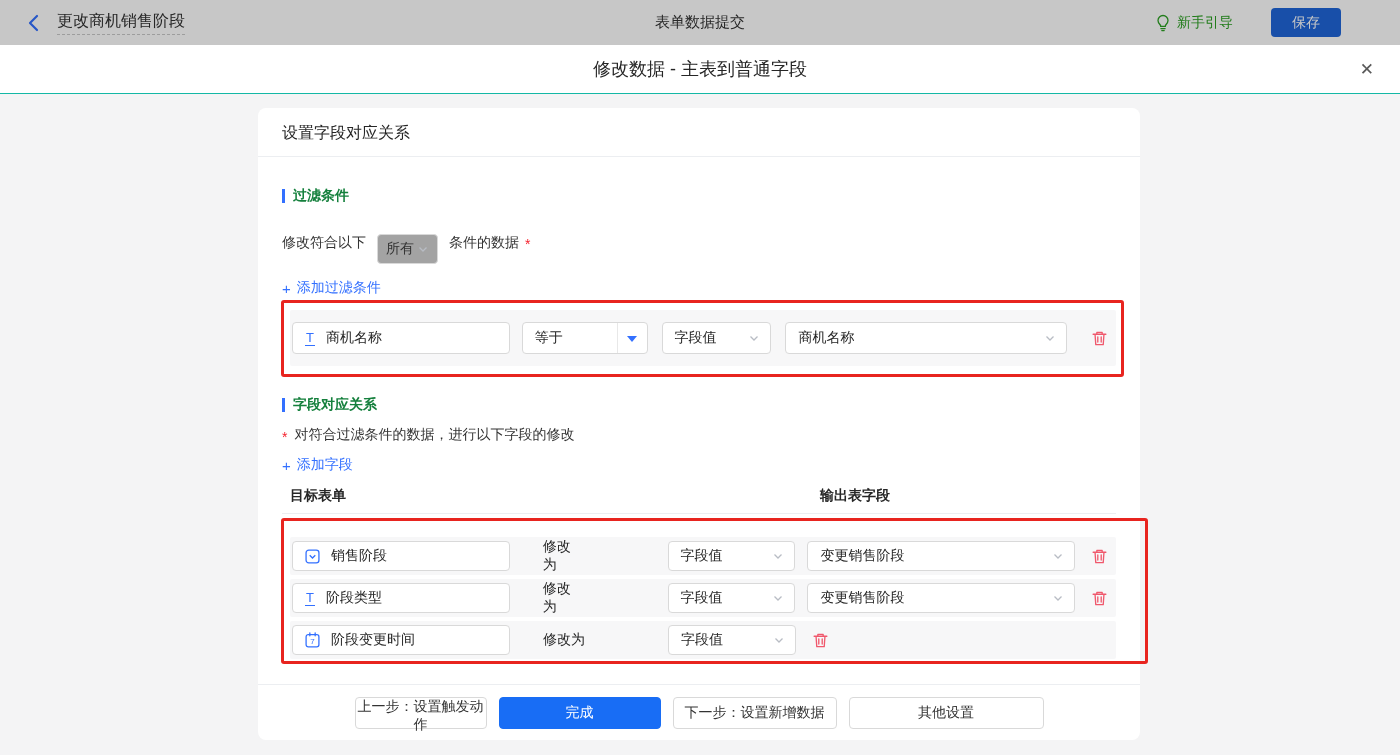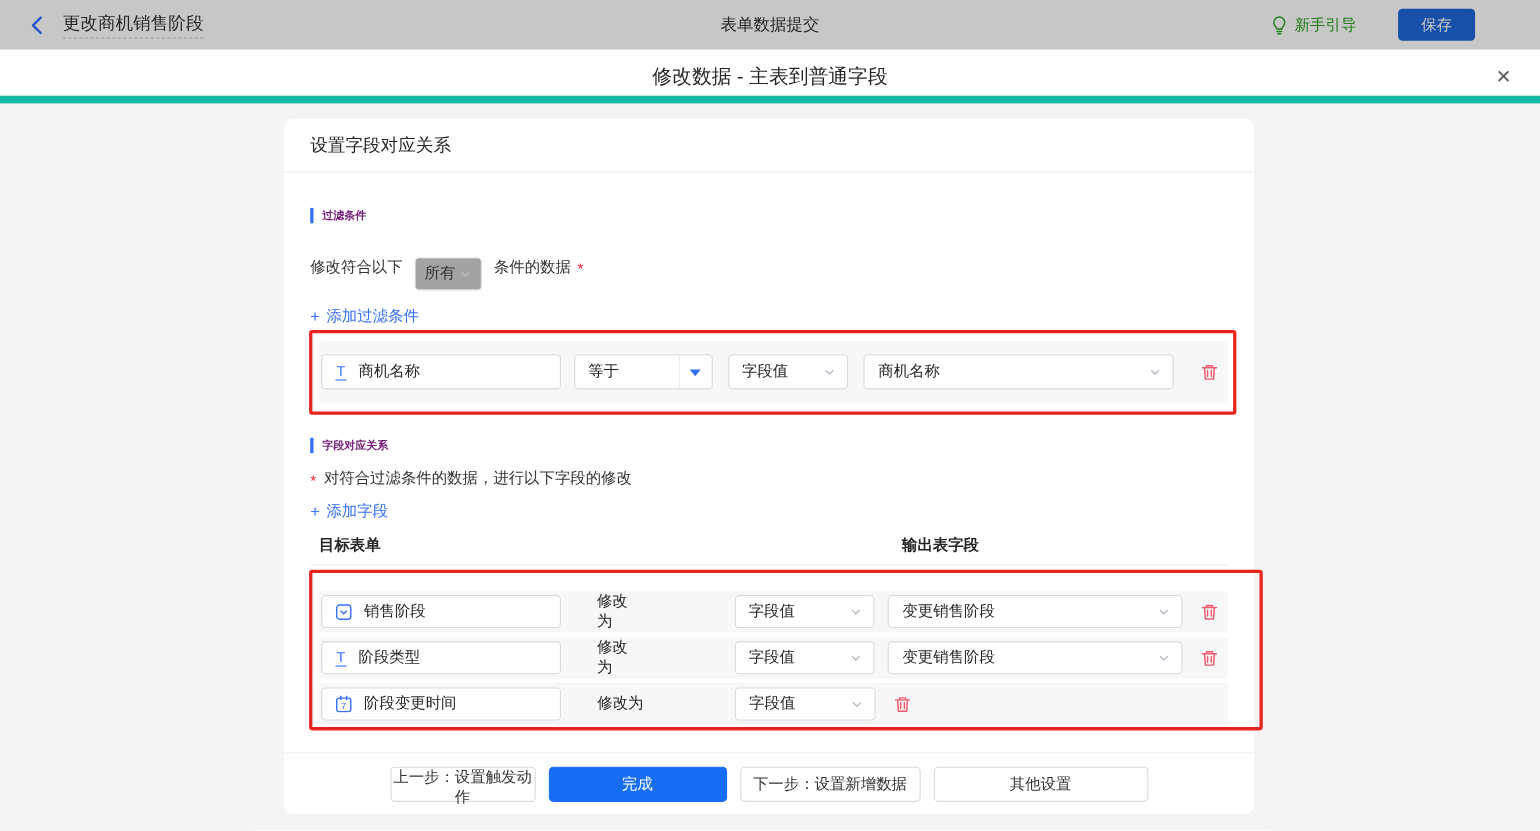--- a/index.html
+++ b/index.html
@@ -13,32 +13,32 @@
   .topbar-left { display:flex; align-items:center; padding-left:26px; }
   .back-icon { display:flex; align-items:center; cursor:pointer; }
   .back-label { margin-left:15px; font-size:16px; color:#333; border-bottom:1px dashed #c9c9c9; padding-bottom:2px; }
   .topbar-center { position:absolute; left:0; right:0; text-align:center; font-size:15px; color:#333; }
   .topbar-right { position:absolute; right:17px; top:0; height:45px; display:flex; align-items:center; padding-right:42px; }
   .guide { display:flex; align-items:center; gap:6px; color:#2ca023; font-size:14px; cursor:pointer; }
   .save-btn { margin-left:38px; width:70px; height:29px; background:#1f66d9; color:#fff; border:none; border-radius:4px; font-size:14px; cursor:pointer; }
 
   
   .modal { position:absolute; top:45px; left:0; width:1400px; height:710px; background:#f4f4f5; }
-  .modal-header { position:relative; height:49px; background:#fff; border-bottom:7px solid #14b8a6; }
+  .modal-header { position:relative; height:49px; background:#fff; border-bottom:1px solid #14b8a6; }
   .modal-title { text-align:center; line-height:49px; font-size:18px; font-weight:500; color:#262626; }
   .modal-close { position:absolute; right:26px; top:0; line-height:49px; font-size:17px; color:#595959; cursor:pointer; }
 
   
   .card { position:absolute; left:258px; top:63px; width:882px; height:632px; background:#fff; border-radius:8px; }
   .card-header { height:49px; line-height:50px; padding:0 24px; font-size:16px; color:#262626; border-bottom:1px solid #eceef1; }
   .card-content { padding:0 24px; position:relative; }
 
   .section-title { display:flex; align-items:center; margin-top:31px; height:16px; }
   .section-title .bar { width:3px; height:14px; background:#3370ff; margin-right:8px; }
-  .section-title .txt { font-weight:bold; font-size:10px; color:#701a75; }
+  .section-title .txt { font-weight:bold; font-size:14px; color:#15803d; }
 
   .match-row { display:flex; align-items:flex-start; margin-top:30px; height:32px; color:#333; }
   .mini-select { display:flex; align-items:center; justify-content:space-between; width:61px; height:30px; border:1px solid #d9d9d9; border-radius:4px; background:#a3a3a3; padding:0 8px; margin:0 11px 0 11px; cursor:pointer; }
   .required { color:#f5222d; margin-left:6px; position:relative; top:2px; }
   .req-lead { color:#f5222d; margin-right:7px; position:relative; top:2px; }
 
   .add-link { display:flex; align-items:center; margin-top:14px; height:16px; color:#3370ff; cursor:pointer; width:max-content; }
   .add-link .plus { margin-right:6px; font-size:15px; }
 
   .strip { background:#f7f7f8; border-radius:2px; margin-left:8px; width:826px; display:flex; align-items:center; }

